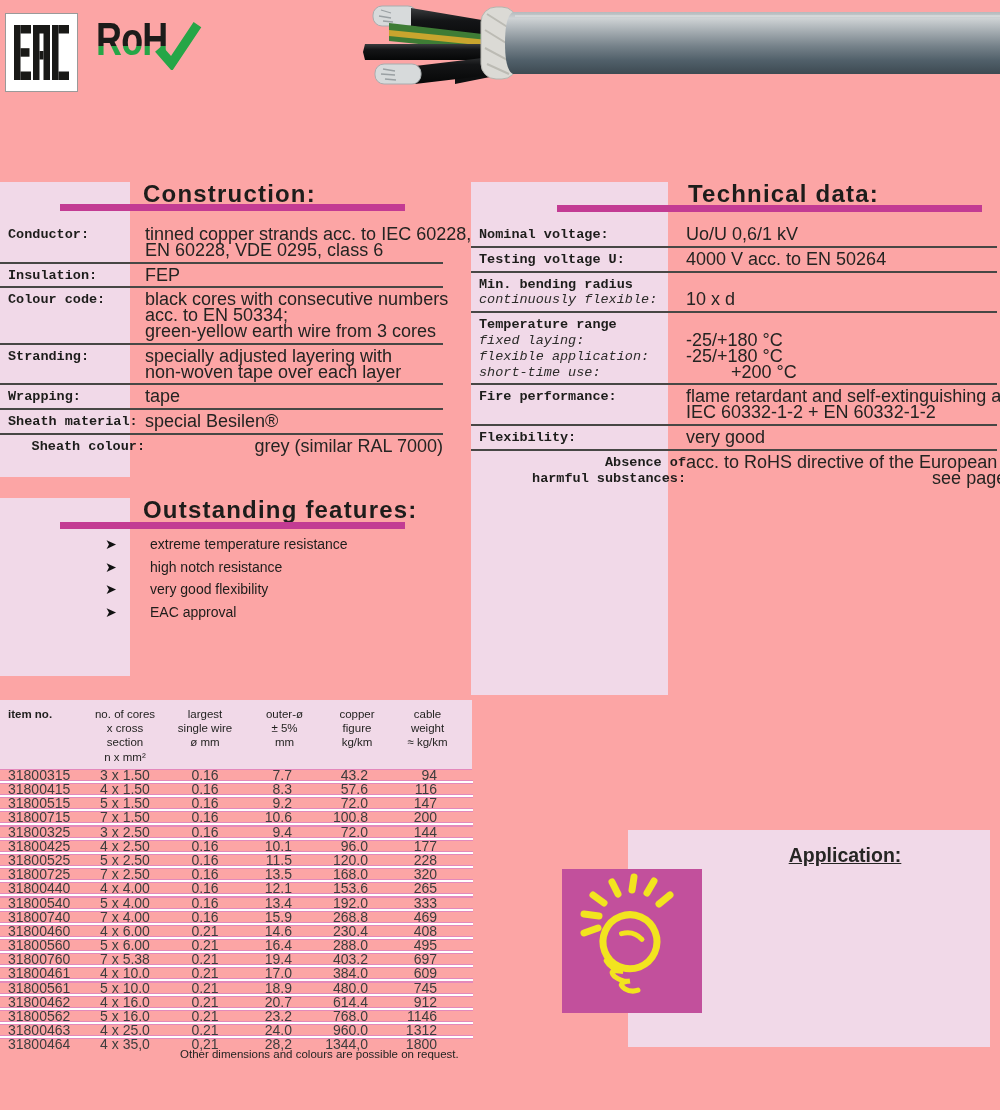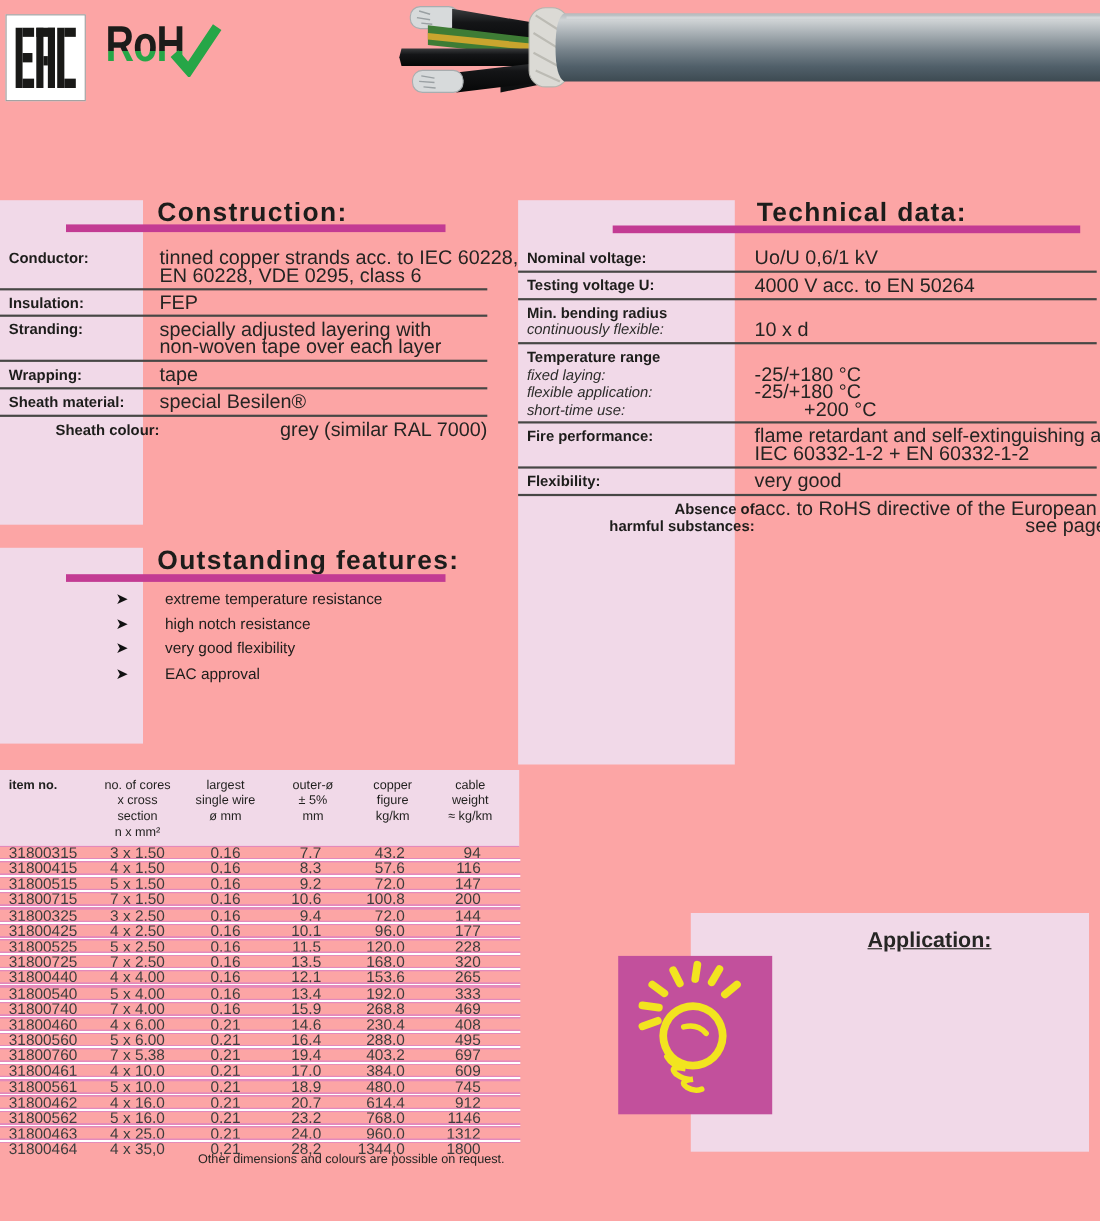--- a/index.html
+++ b/index.html
@@ -34,21 +34,21 @@
   #pb-technical{left:471px;top:182px;width:197px;height:513px;}
   #pb-features{left:0;top:498px;width:130px;height:178px;}
 
   .sec-heading{font-weight:bold;font-size:24px;letter-spacing:1.2px;color:var(--ink);white-space:nowrap;line-height:24px;}
   .sec-bar{height:7px;background:var(--accent-magenta);}
 
   
   .kv{box-sizing:border-box;}
   .kv-row{display:flex;padding:4px 0 3px;border-bottom:2px solid var(--rule-dark);}
   .kv .kv-row:last-child{border-bottom:none;text-align:right;}
-  .lab{font-weight:bold;font-size:13.5px;line-height:15.8px;color:var(--ink);white-space:pre;}
+  .lab{font-weight:bold;font-size:13.5px;line-height:15.8px;color:var(--ink);white-space:pre;font-family:Liberation Mono, monospace;}
   .ital{font-style:italic;font-weight:normal;color:#2c2c2a;}
   .val{flex:1;font-size:18px;line-height:15.8px;color:#242422;white-space:pre;}
   #construction-rows .labwrap{flex:0 0 145px;padding-left:8px;box-sizing:border-box;}
   #technical-rows .labwrap{flex:0 0 215px;padding-left:8px;box-sizing:border-box;}
 
   
   .feat{display:flex;height:22.5px;align-items:baseline;}
   .arrow{flex:0 0 45px;padding-left:2px;font-size:14px;color:#111;}
   .ftext{font-weight:normal;font-size:14px;color:var(--ink);}
 
@@ -163,20 +163,28 @@
           <div class="lab">Conductor:</div>
         </div>
         <div class="val">tinned copper strands acc. to IEC 60228,
 EN 60228, VDE 0295, class 6</div>
       </div>
       <div class="kv-row">
         <div class="labwrap">
           <div class="lab">Insulation:</div>
         </div>
         <div class="val">FEP</div>
+      </div>
+      <div class="kv-row">
+        <div class="labwrap">
+          <div class="lab">Colour code:</div>
+        </div>
+        <div class="val">black cores with consecutive numbers
+acc. to EN 50334;
+green-yellow earth wire from 3 cores</div>
       </div>
       <div class="kv-row">
         <div class="labwrap">
           <div class="lab">Stranding:</div>
         </div>
         <div class="val">specially adjusted layering with
 non-woven tape over each layer</div>
       </div>
       <div class="kv-row">
         <div class="labwrap">

